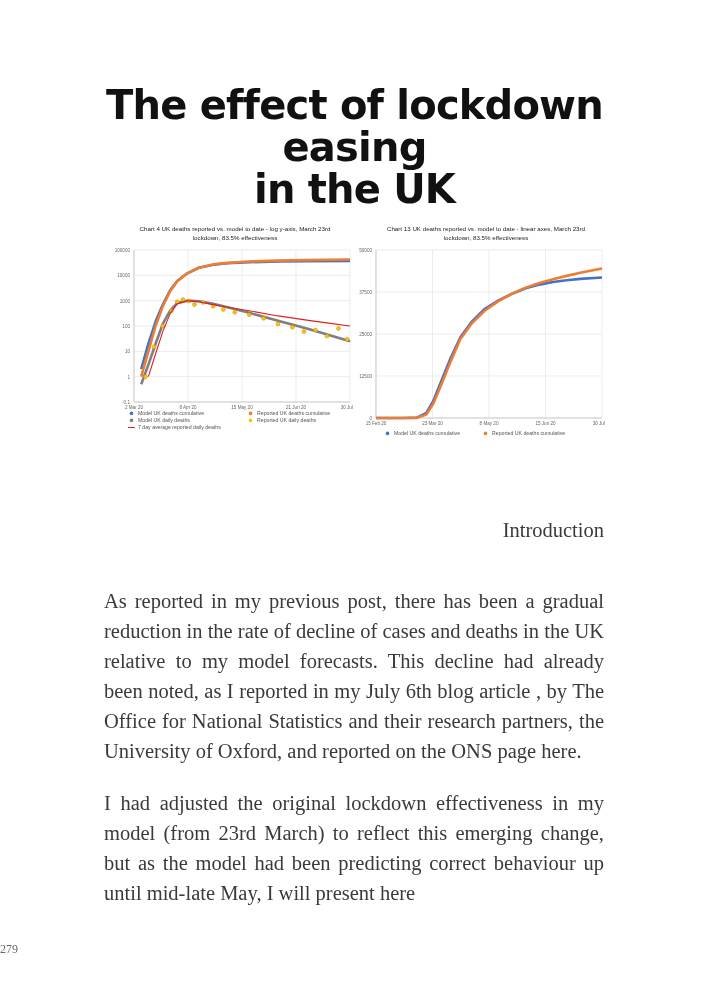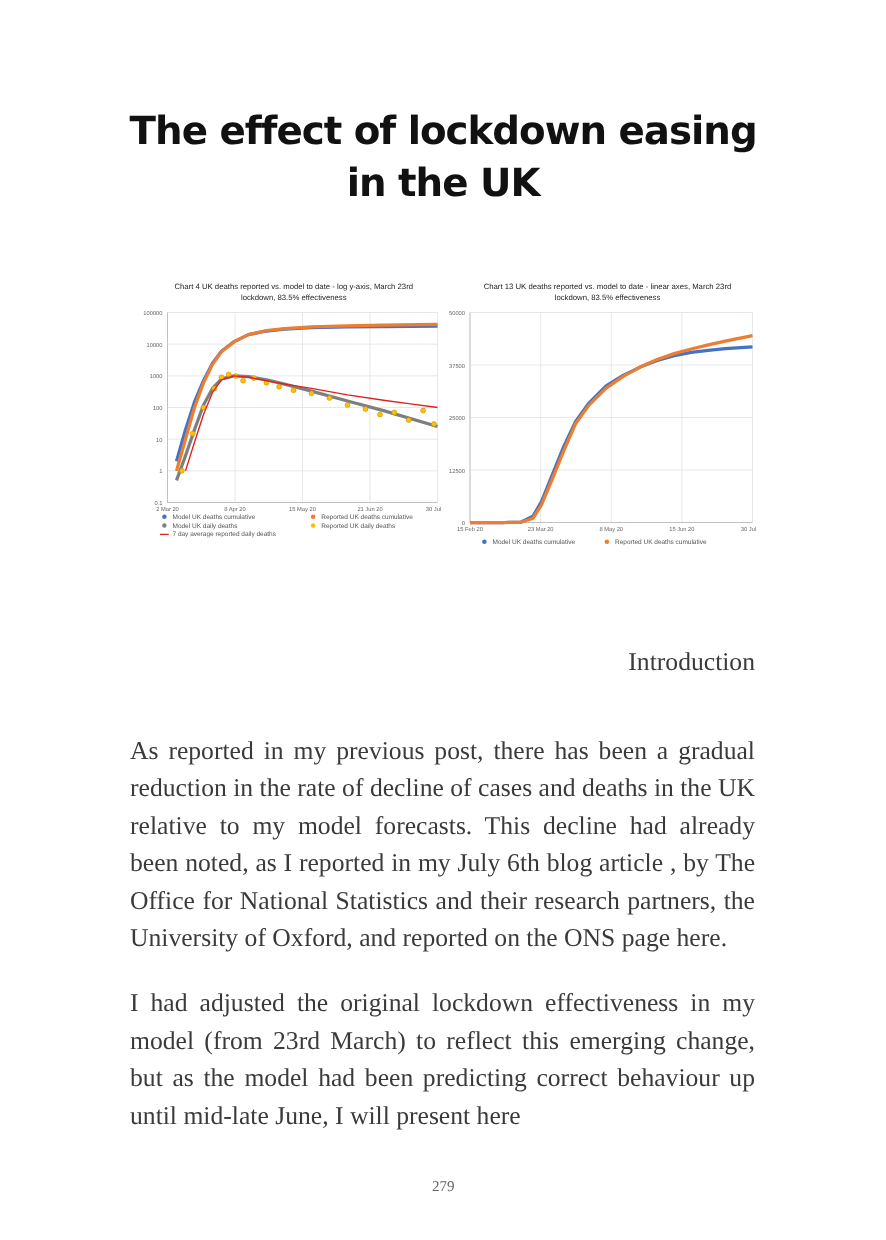--- a/index.html
+++ b/index.html
@@ -1,36 +1,36 @@
 <!DOCTYPE html>
 <html><head>
 <meta charset="utf-8">
 <style>
   html, body { margin: 0; padding: 0; background: #ffffff; }
   body { width: 709px; height: 992px; position: relative; overflow: hidden; }
   .page-title {
     position: absolute; left: 80px; top: 84px; width: 549px;
     text-align: center; font-family: "DejaVu Sans", sans-serif; font-weight: bold;
-    font-size: 31px; line-height: 42px; color: #111111; letter-spacing: -0.8px; margin: 0;
+    font-size: 40px; line-height: 42px; color: #111111; letter-spacing: -0.8px; margin: 0;
   }
   .figure { position: absolute; left: 104px; top: 222px; width: 502px; height: 218px; }
   .chart-panel { position: absolute; top: 0; background: #fff; }
   .chart-left { left: 0; width: 250px; height: 218px; }
   .chart-right { left: 250px; width: 252px; height: 218px; }
   svg text { font-family: "Liberation Sans", sans-serif; }
   .body-text {
     position: absolute; left: 104px; width: 500px;
     font-family: "Liberation Serif", serif; font-size: 20.5px; line-height: 30px;
     color: #3a3a3a; text-align: justify; margin: 0;
   }
   .heading { top: 515px; text-align: right; }
   .p1 { top: 586px; }
   .p2 { top: 788px; }
   .page-number {
-    position: absolute; left: 0; width: 709px; top: 942px; text-align: center;
+    position: absolute; left: 0; width: 709px; top: 942px; 
     font-family: "Liberation Serif", serif; font-size: 12px; color: #666;
   }
 </style>
 </head>
 <body>
 
 <h1 class="page-title">
   <span>The effect of lockdown easing</span><br>
   <span>in the UK</span>
 </h1>
@@ -134,15 +134,15 @@
         <circle cx="33.5" cy="211.4" r="1.8" fill="#4472c4"></circle>
         <text x="40" y="213" font-size="5.2" fill="#555">Model UK deaths cumulative</text>
         <circle cx="131.5" cy="211.4" r="1.8" fill="#ed7d31"></circle>
         <text x="138" y="213" font-size="5.2" fill="#555">Reported UK deaths cumulative</text>
       </svg>
   </div>
 </div>
 
 <p class="body-text heading">Introduction</p>
 <p class="body-text p1">As reported in my previous post, there has been a gradual reduction in the rate of decline of cases and deaths in the UK relative to my model forecasts. This decline had already been noted, as I reported in my July 6th blog article , by The Office for National Statistics and their research partners, the University of Oxford, and reported on the ONS page here.</p>
-<p class="body-text p2">I had adjusted the original lockdown effectiveness in my model (from 23rd March) to reflect this emerging change, but as the model had been predicting correct behaviour up until mid-late June, I will present here</p>
+<p class="body-text p2">I had adjusted the original lockdown effectiveness in my model (from 23rd March) to reflect this emerging change, but as the model had been predicting correct behaviour up until mid-late May, I will present here</p>
 
 <div class="page-number">279</div>
 
 </body></html>

